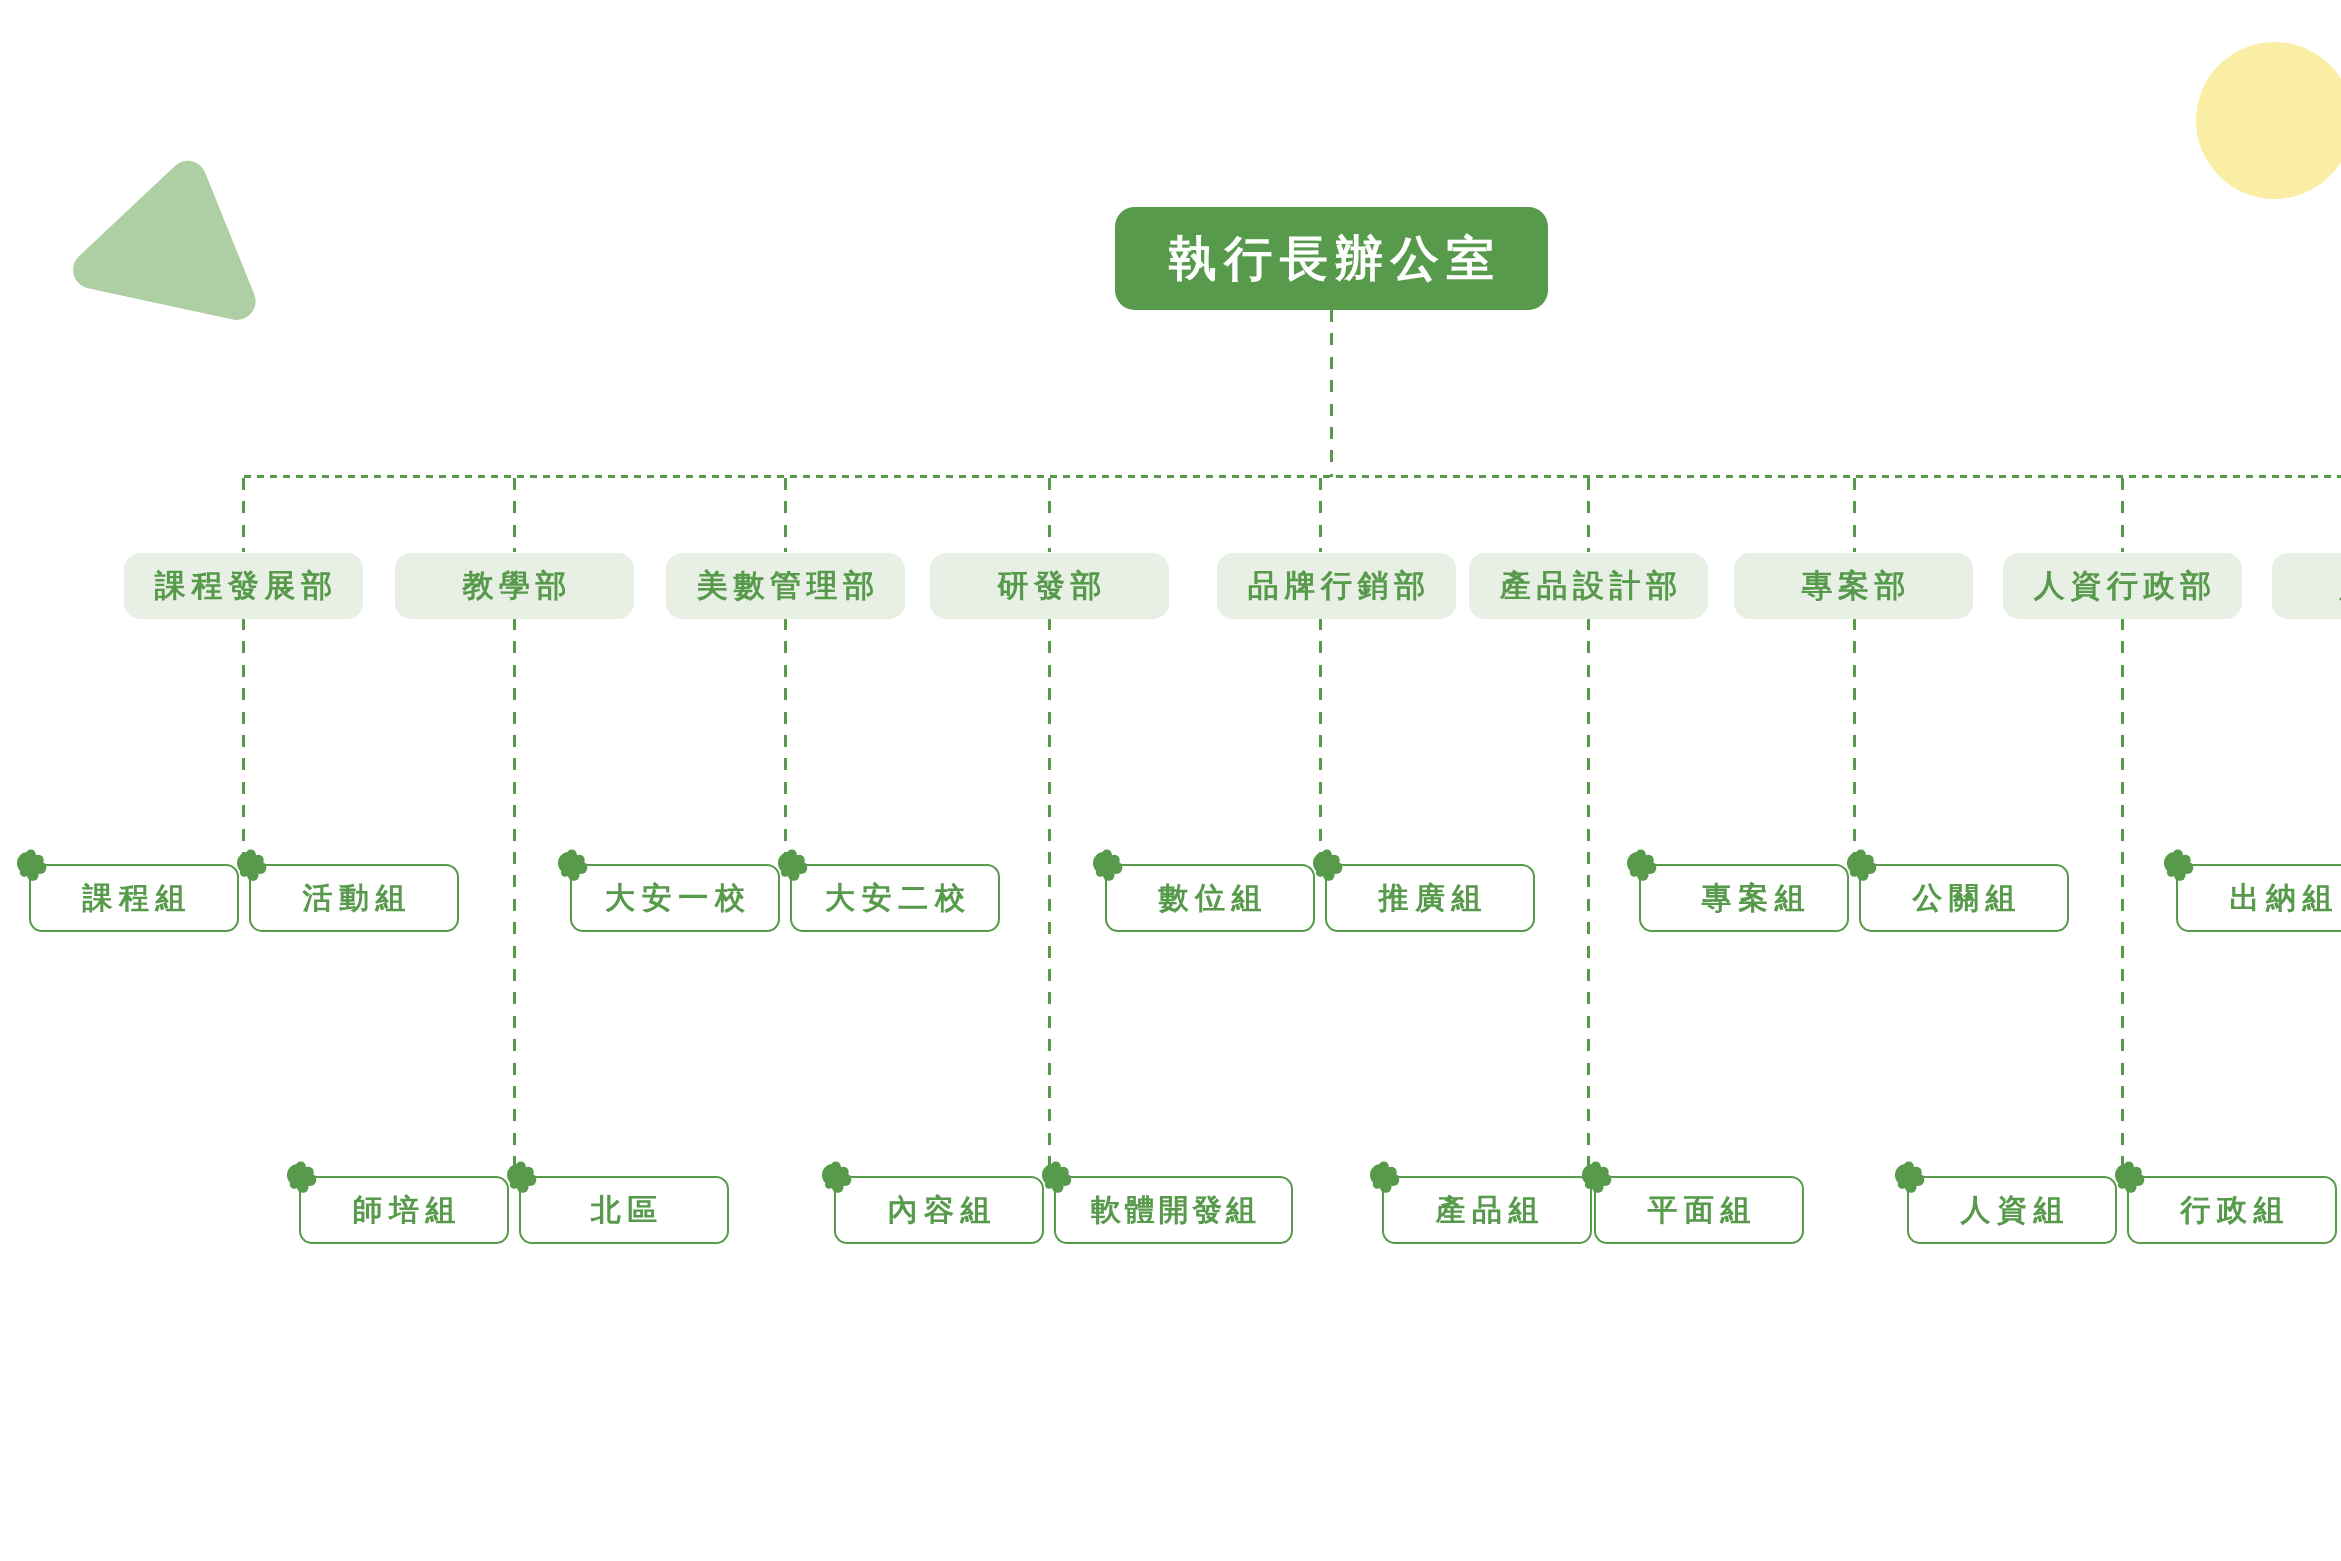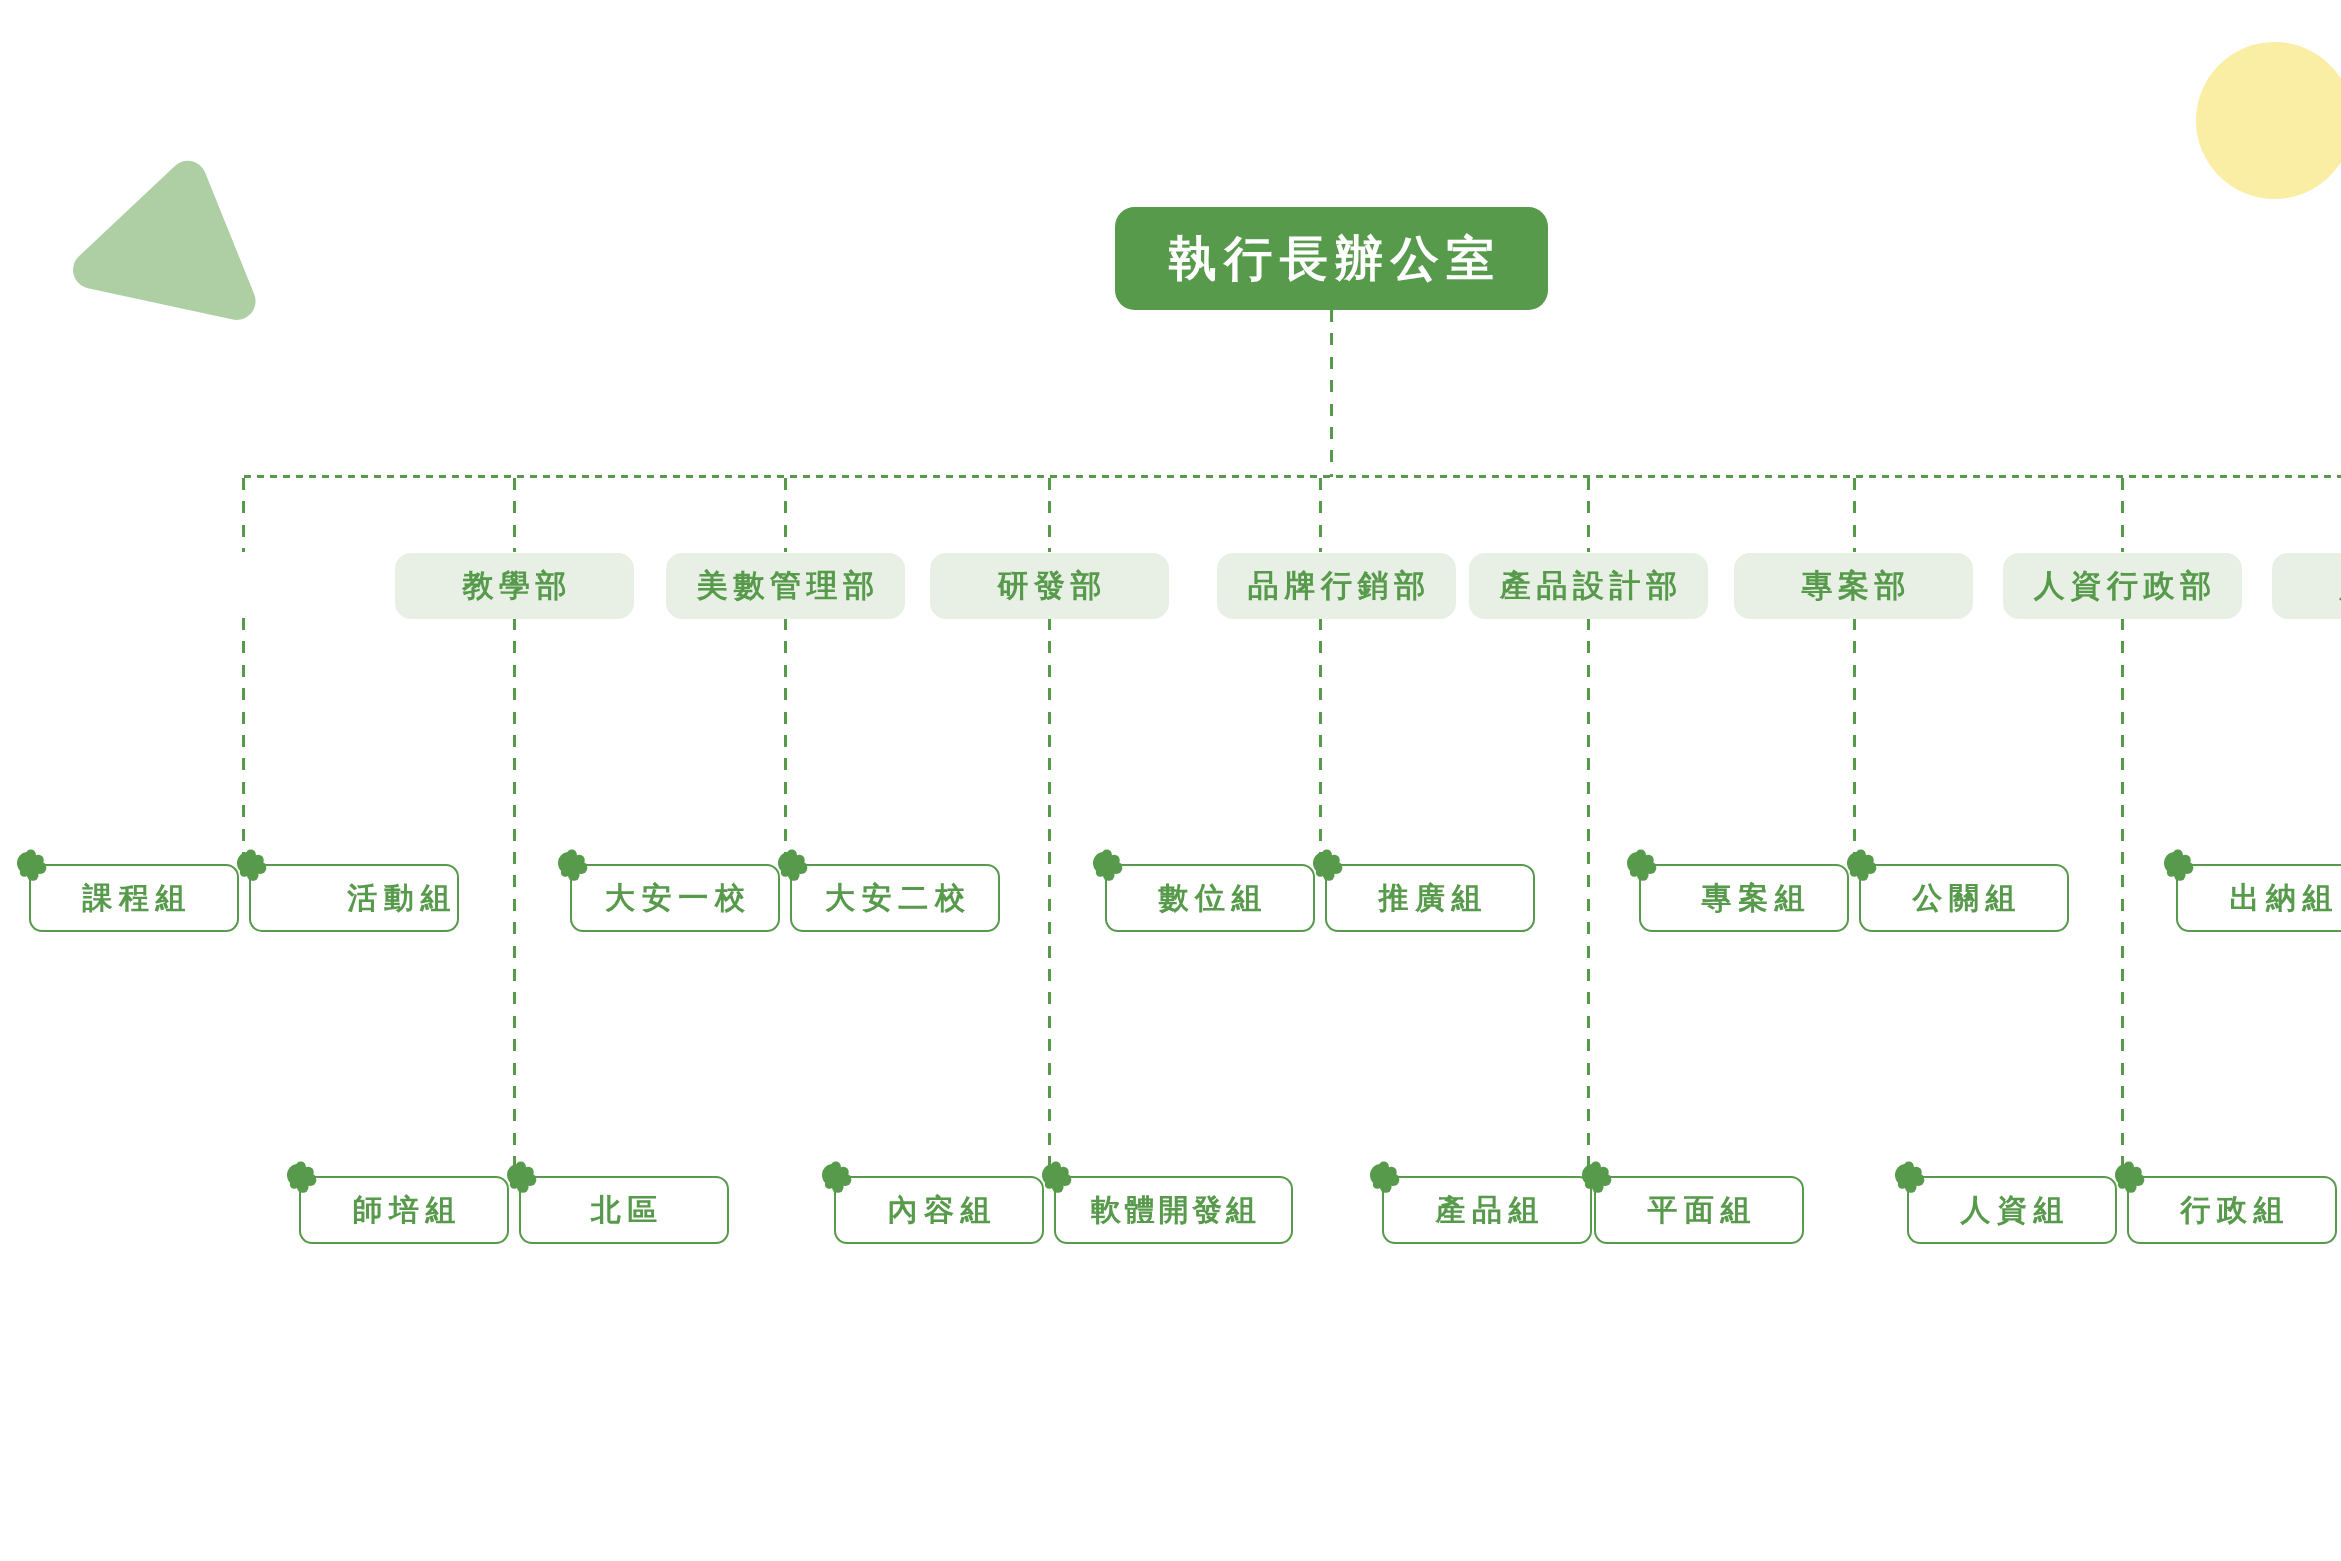--- a/index.html
+++ b/index.html
@@ -104,34 +104,35 @@
   <div class="vline drop-long" style="left:513px;"></div>
   <div class="vline drop-short" style="left:784px;"></div>
   <div class="vline drop-long" style="left:1048px;"></div>
   <div class="vline drop-short" style="left:1319px;"></div>
   <div class="vline drop-long" style="left:1587px;"></div>
   <div class="vline drop-short" style="left:1853px;"></div>
   <div class="vline drop-long" style="left:2121px;"></div>
 
   <div class="root-box">執行長辦公室</div>
 
+  <div class="dept" style="left:124px;">課程發展部</div>
   <div class="dept" style="left:395px;">教學部</div>
   <div class="dept" style="left:666px;">美數管理部</div>
   <div class="dept" style="left:930px;">研發部</div>
   <div class="dept" style="left:1201px;margin-left:16px;">品牌行銷部</div>
   <div class="dept" style="left:1469px;">產品設計部</div>
   <div class="dept" style="left:1734px;">專案部</div>
   <div class="dept" style="left:2003px;">人資行政部</div>
   <div class="dept" style="left:2272px;">財務部</div>
 
   <div class="leaf row1" style="left:29px;">
       <span class="corner-dot"></span>
       <span>課程組</span>
     </div>
-  <div class="leaf row1" style="left:249px;justify-content:flex-end;">
+  <div class="leaf row1" style="left:249px;">
       <span class="corner-dot"></span>
       <span>活動組</span>
     </div>
   <div class="leaf row1" style="left:570px;">
       <span class="corner-dot"></span>
       <span>大安一校</span>
     </div>
   <div class="leaf row1" style="left:790px;">
       <span class="corner-dot"></span>
       <span>大安二校</span>

